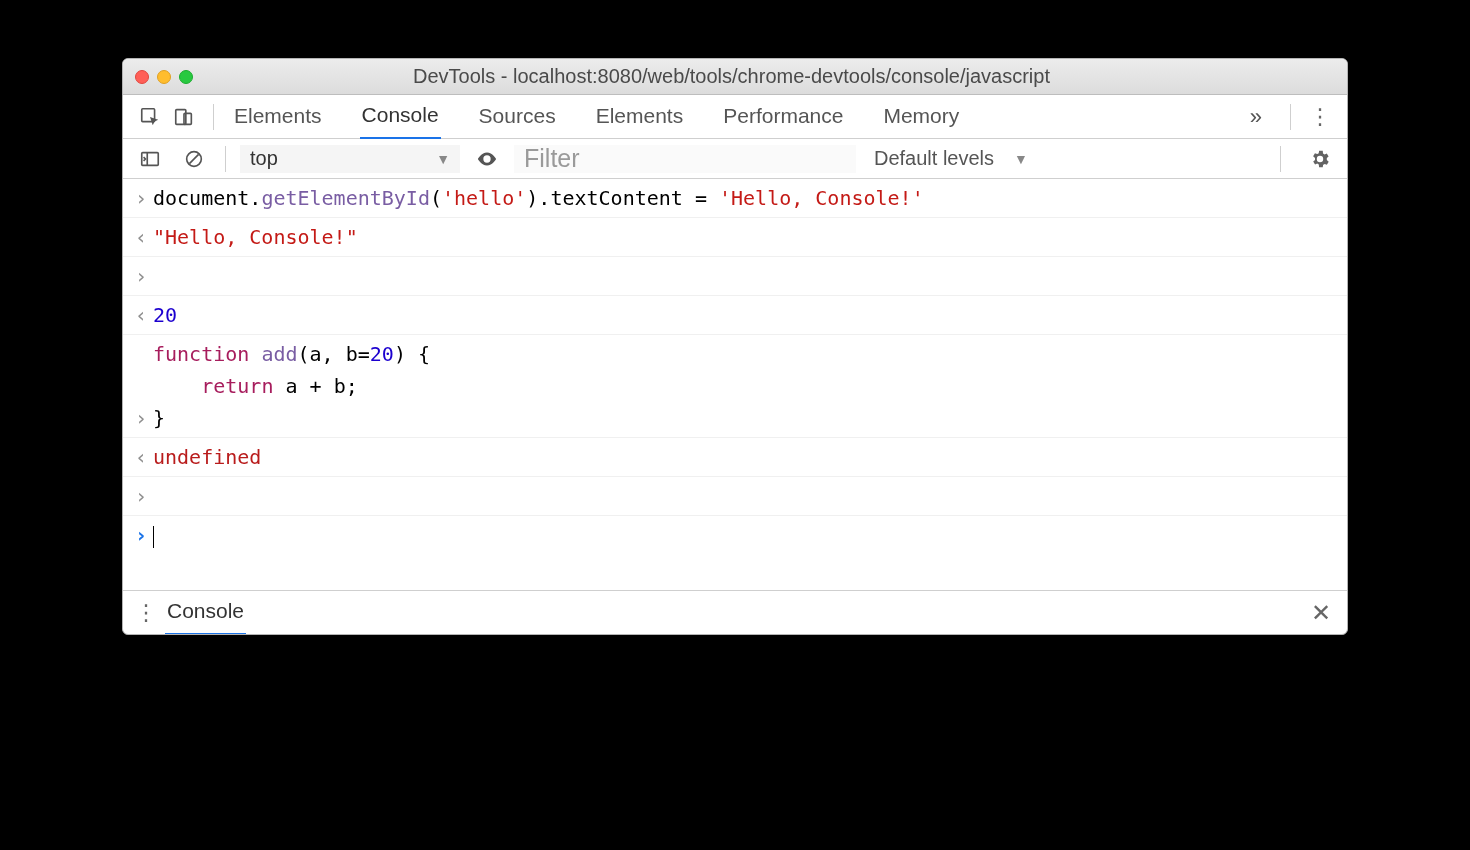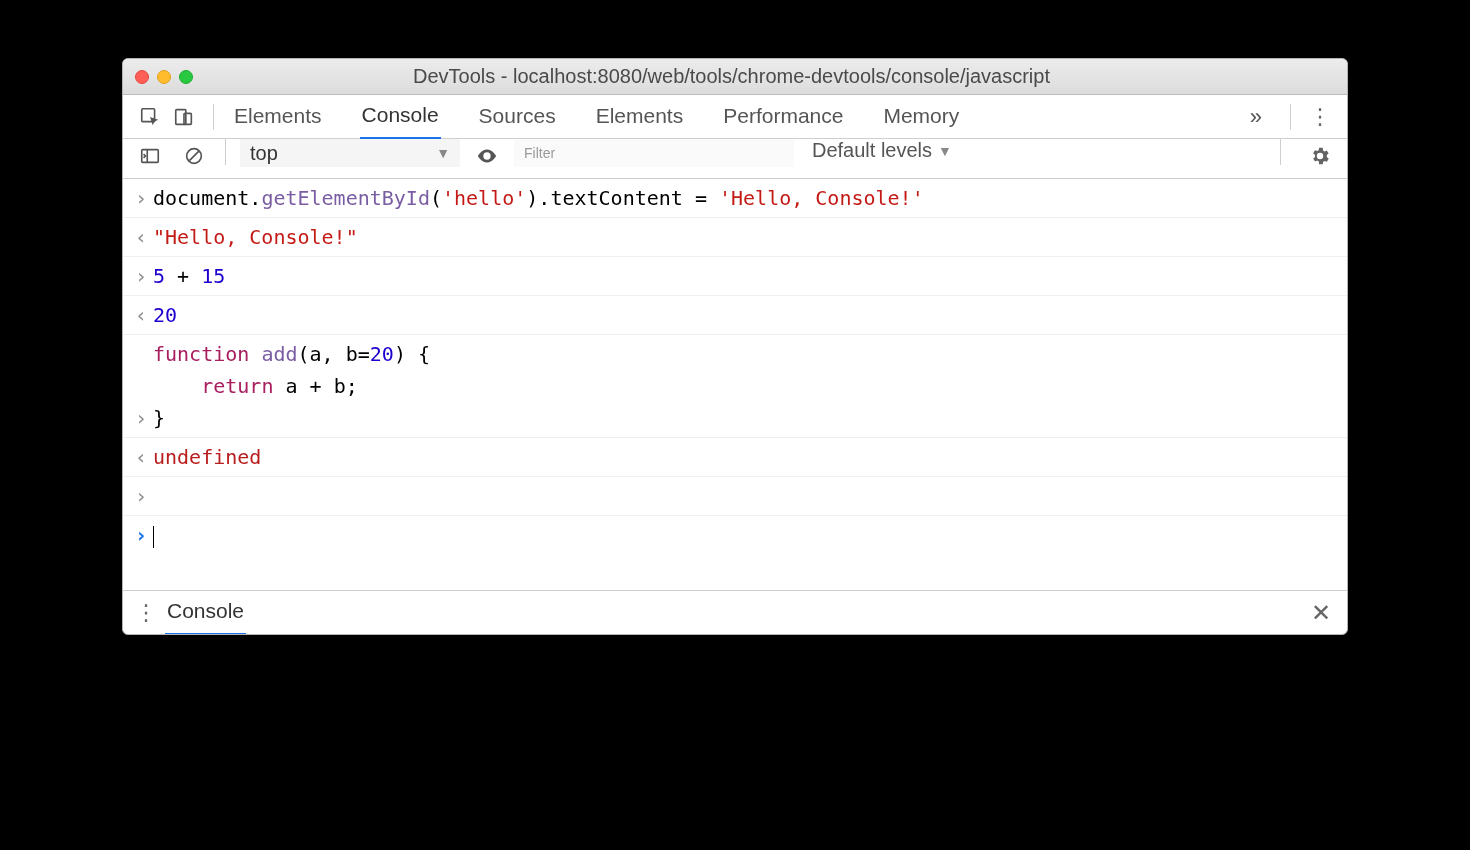--- a/index.html
+++ b/index.html
@@ -75,21 +75,21 @@
     border-bottom: 2px solid #1a73e8;
     margin-bottom: -1px;
   }
   .more-tabs { color: #555; font-size: 22px; padding: 0 16px;}
   .kebab { width: 34px; text-align: center; color: #666; font-size: 22px;}
   
   .toolbar2 {
     height: 40px;
     border-bottom: 1px solid #cfcfcf;
     display: flex;
-    align-items: flex-start;
+    align-items: center;
     padding: 0 10px;
     font-size: 20px;
     color: #555;
     gap: 10px;
   }
   .ctx-select {
     display: flex; align-items: center;
     background: #f5f5f5;
     border: none;
     height: 28px;
@@ -97,26 +97,26 @@
     min-width: 220px;
     justify-content: space-between;
     color: #333;
   }
   .filter-input {
     flex: 0 0 280px;
     height: 28px;
     background: #fafafa;
     border: none;
     padding: 0 10px;
-    font-size: 14px;
+    font-size: 25px;
     color: #333;
   }
   .filter-input::placeholder { color: #9a9a9a; }
   .levels {
-    display: flex; align-items: center; gap: 6px;
+    display: flex; align-items: center; gap: 20px;
     color: #555; padding-left: 8px;
   }
   .spacer { flex: 1; }
   .gear { color: #636363; }
   
   .console-body {
     font-family: Menlo, Consolas, monospace;
     font-size: 20px;
     line-height: 1.6;
   }
@@ -257,21 +257,20 @@
       <div class="row">
         <div class="gutter in"></div>
         <div class="rowtext"><span>document</span><span>.</span><span class="tok-fn">getElementById</span><span>(</span><span class="tok-str">'hello'</span><span>)</span><span>.</span><span>textContent</span><span> = </span><span class="tok-str">'Hello, Console!'</span></div>
       </div>
       <div class="row">
         <div class="gutter out"></div>
         <div class="rowtext"><span class="result-str">"Hello, Console!"</span></div>
       </div>
       <div class="row">
         <div class="gutter in"></div>
-        <div class="rowtext"><span class="tok-num">5</span><span> + </span><span class="tok-num">15</span></div>
       </div>
       <div class="row">
         <div class="gutter out"></div>
         <div class="rowtext"><span class="result-num">20</span></div>
       </div>
       <div class="row">
         <div class="gutter in"></div>
         <div class="rowtext"><span class="tok-kw">function</span><span> </span><span class="tok-fn">add</span><span>(</span><span>a</span><span>, </span><span>b</span><span>=</span><span class="tok-num">20</span><span>) {
 </span><span>    </span><span class="tok-kw">return</span><span> a + b;
 </span><span>}</span></div>

